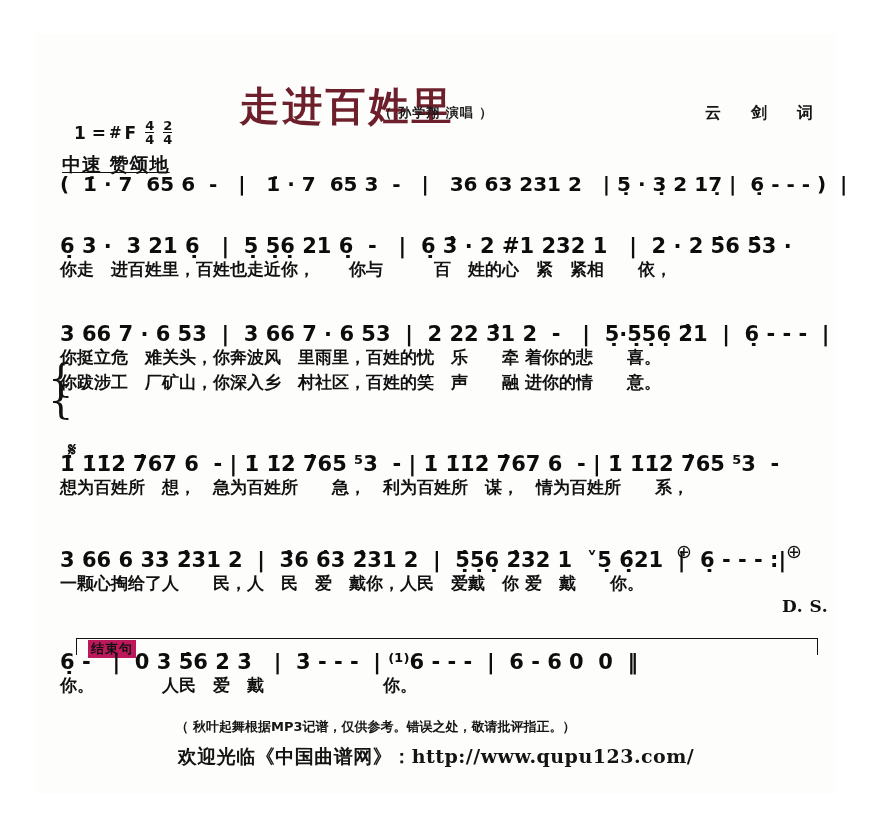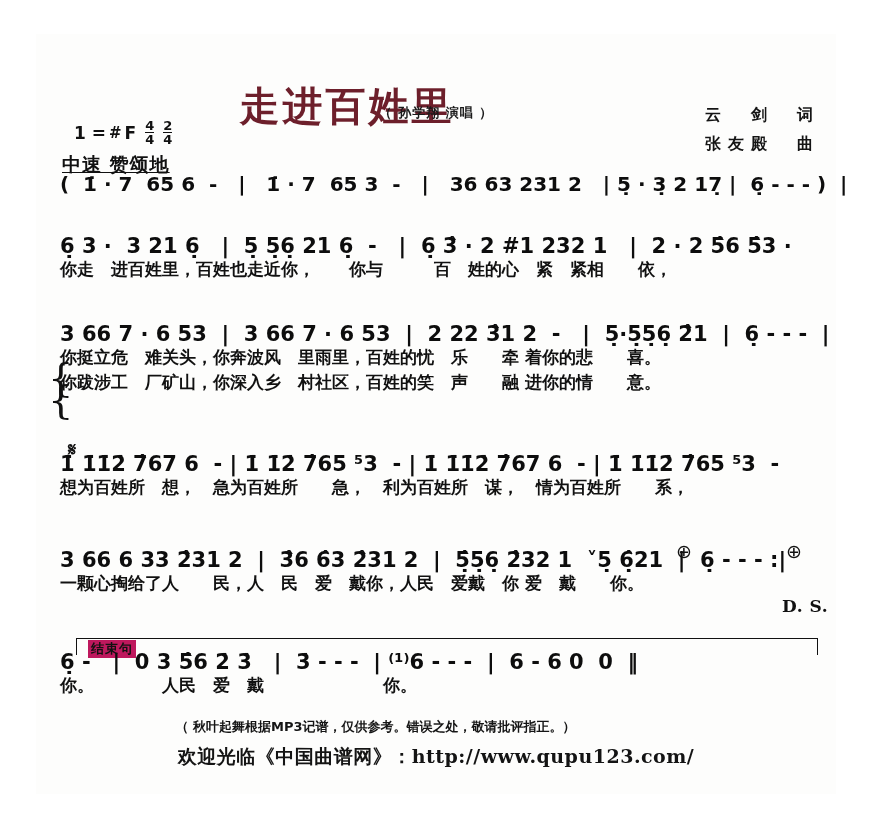--- a/index.html
+++ b/index.html
@@ -52,21 +52,21 @@
     font-weight: bold;
     letter-spacing: 1px;
     color: #1a1a1a;
   }
   .credits {
     position: absolute;
     right: 52px; top: 100px;
     text-align: left;
     font-size: 16px;
     line-height: 29px;
-    font-family: Liberation Sans, sans-serif;
+    font-family: Liberation Mono, monospace;
     font-weight: bold;
     color: #141414;
   }
   .credits .cl { letter-spacing: 7px; }
 
   .keysig {
     position: absolute;
     left: 74px; top: 120px;
     font-size: 17px;
     font-weight: bold;
@@ -201,21 +201,20 @@
 <body>
 
 <div class="sheet">
   <div class="paper-tint"></div>
 
   <div class="title">走进百姓里</div>
   <div class="singer">（ 孙学翔  演唱 ）</div>
 
   <div class="credits">
     <div class="cl">云　剑　词</div>
-    <div class="cl">张友殿　曲</div>
   </div>
 
   <div class="keysig">
     <span>1 =</span>
     <span class="sharp">#</span>
     <span>F</span>
     <span class="meter">
       <span class="num">4</span>
       <span class="den">4</span>
     </span>

